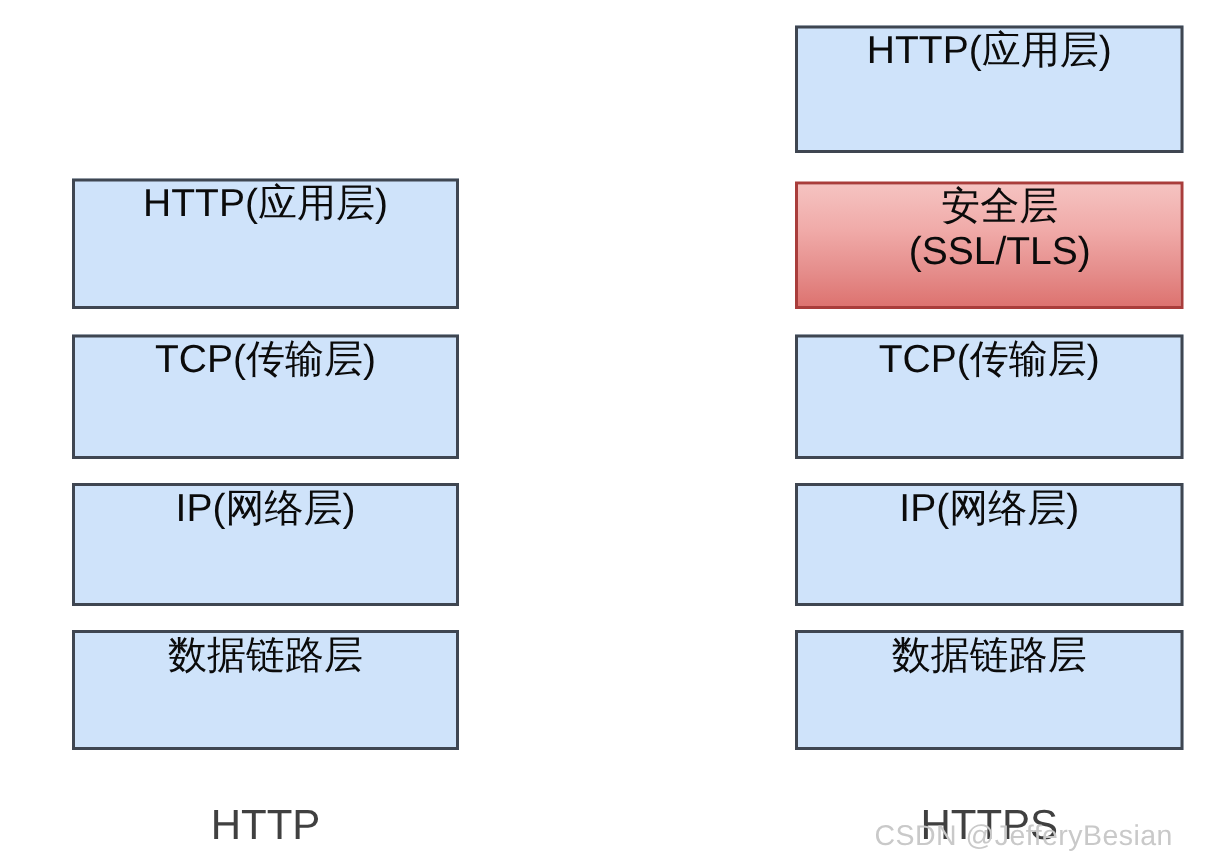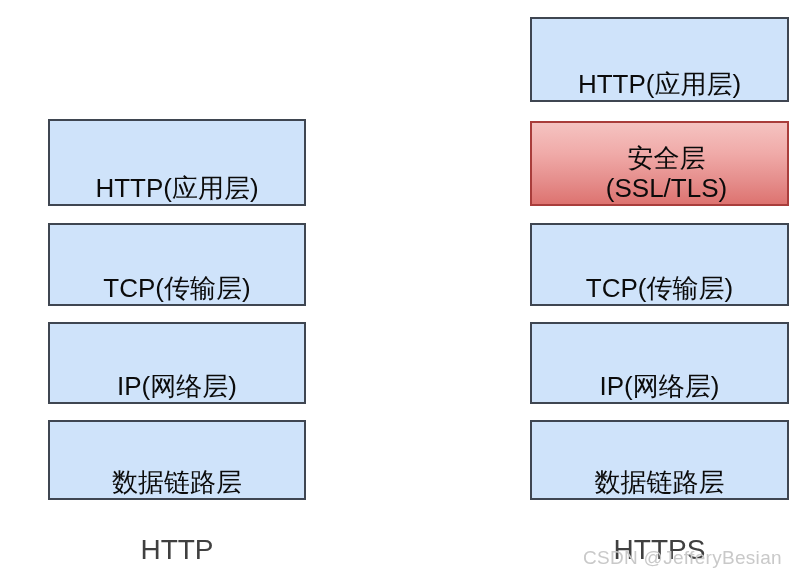--- a/index.html
+++ b/index.html
@@ -31,21 +31,21 @@
   #stack-https {
     left: 530px;
     top: 0px;
     width: 259px;
     height: 577px;
   }
   .layer-box {
     position: absolute;
     box-sizing: border-box;
     display: flex;
-    align-items: flex-end;
+    align-items: flex-start;
     justify-content: center;
     text-align: center;
     line-height: 1.15;
     font-size: 26px;
     font-weight: 400;
     letter-spacing: 0px;
     color: #0b0b0b;
   }
   .layer-box.blue {
     background: #cfe3fa;

